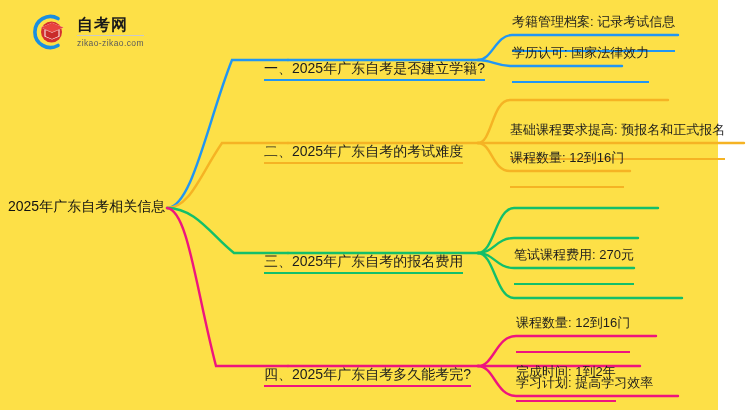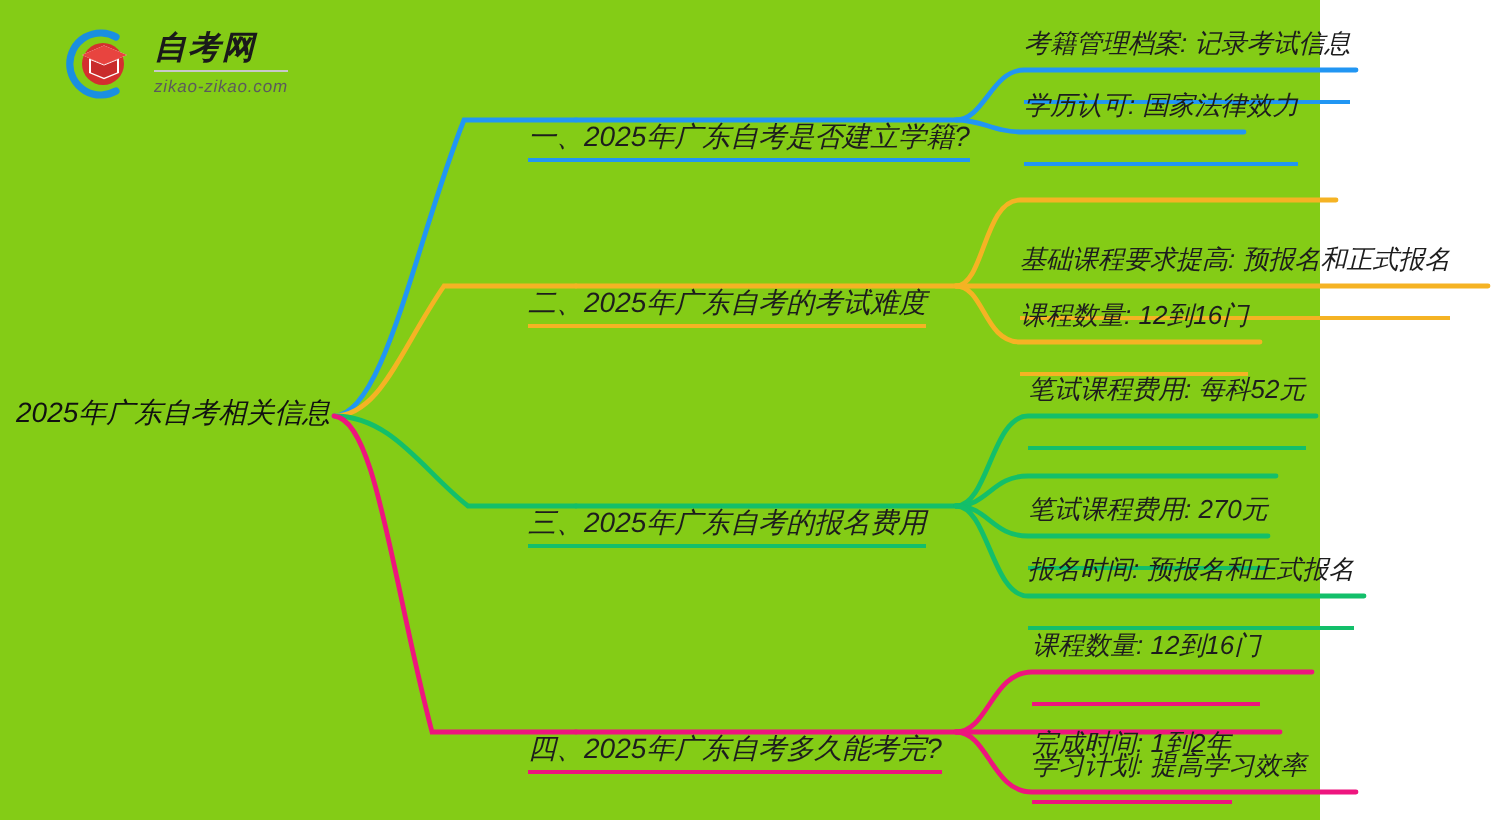--- a/index.html
+++ b/index.html
@@ -4,23 +4,22 @@
 <style>
   * { box-sizing: border-box; margin: 0; padding: 0; }
   html, body {
     width: 750px; height: 410px;
     background: #ffffff;
     font-family: "Liberation Sans", "DejaVu Sans", sans-serif;
     overflow: hidden;
   }
   #canvas {
     position: relative;
-    width: 660px; height: 410px;
-    background: #84cc16;
-    font-style: italic;
+    width: 718px; height: 410px;
+    background: #fde047;
   }
   
   #logo {
     position: absolute; left: 28px; top: 11px;
     display: flex; align-items: center; gap: 7px;
   }
   #logo-mark {
     position: relative; width: 42px; height: 42px; flex: 0 0 42px;
   }
   #logo-text { display: flex; flex-direction: column; line-height: 1; }
@@ -123,22 +122,20 @@
 
   <div class="node branch underline ul-blue" style="left:264px; top:40px;">一、2025年广东自考是否建立学籍?</div>
   <div class="node leaf underline ul-blue" style="left:512px; top:15px;">考籍管理档案: 记录考试信息</div>
   <div class="node leaf underline ul-blue" style="left:512px; top:46px;">学历认可: 国家法律效力</div>
 
   <div class="node branch underline ul-orange" style="left:264px; top:123px;">二、2025年广东自考的考试难度</div>
   <div class="node leaf underline ul-orange" style="left:510px; top:123px;">基础课程要求提高: 预报名和正式报名</div>
   <div class="node leaf underline ul-orange" style="left:510px; top:151px;">课程数量: 12到16门</div>
 
   <div class="node branch underline ul-green" style="left:264px; top:233px;">三、2025年广东自考的报名费用</div>
-  <div class="node leaf underline ul-green" style="left:514px; top:188px;">笔试课程费用: 每科52元</div>
   <div class="node leaf underline ul-green" style="left:514px; top:248px;">笔试课程费用: 270元</div>
-  <div class="node leaf underline ul-green" style="left:514px; top:278px;">报名时间: 预报名和正式报名</div>
 
   <div class="node branch underline ul-pink" style="left:264px; top:346px;">四、2025年广东自考多久能考完?</div>
   <div class="node leaf underline ul-pink" style="left:516px; top:316px;">课程数量: 12到16门</div>
   <div class="node leaf underline ul-pink" style="left:516px; top:365px;">完成时间: 1到2年</div>
   <div class="node leaf underline ul-pink" style="left:516px; top:376px;">学习计划: 提高学习效率</div>
 
 </div>
 
 </body></html>

